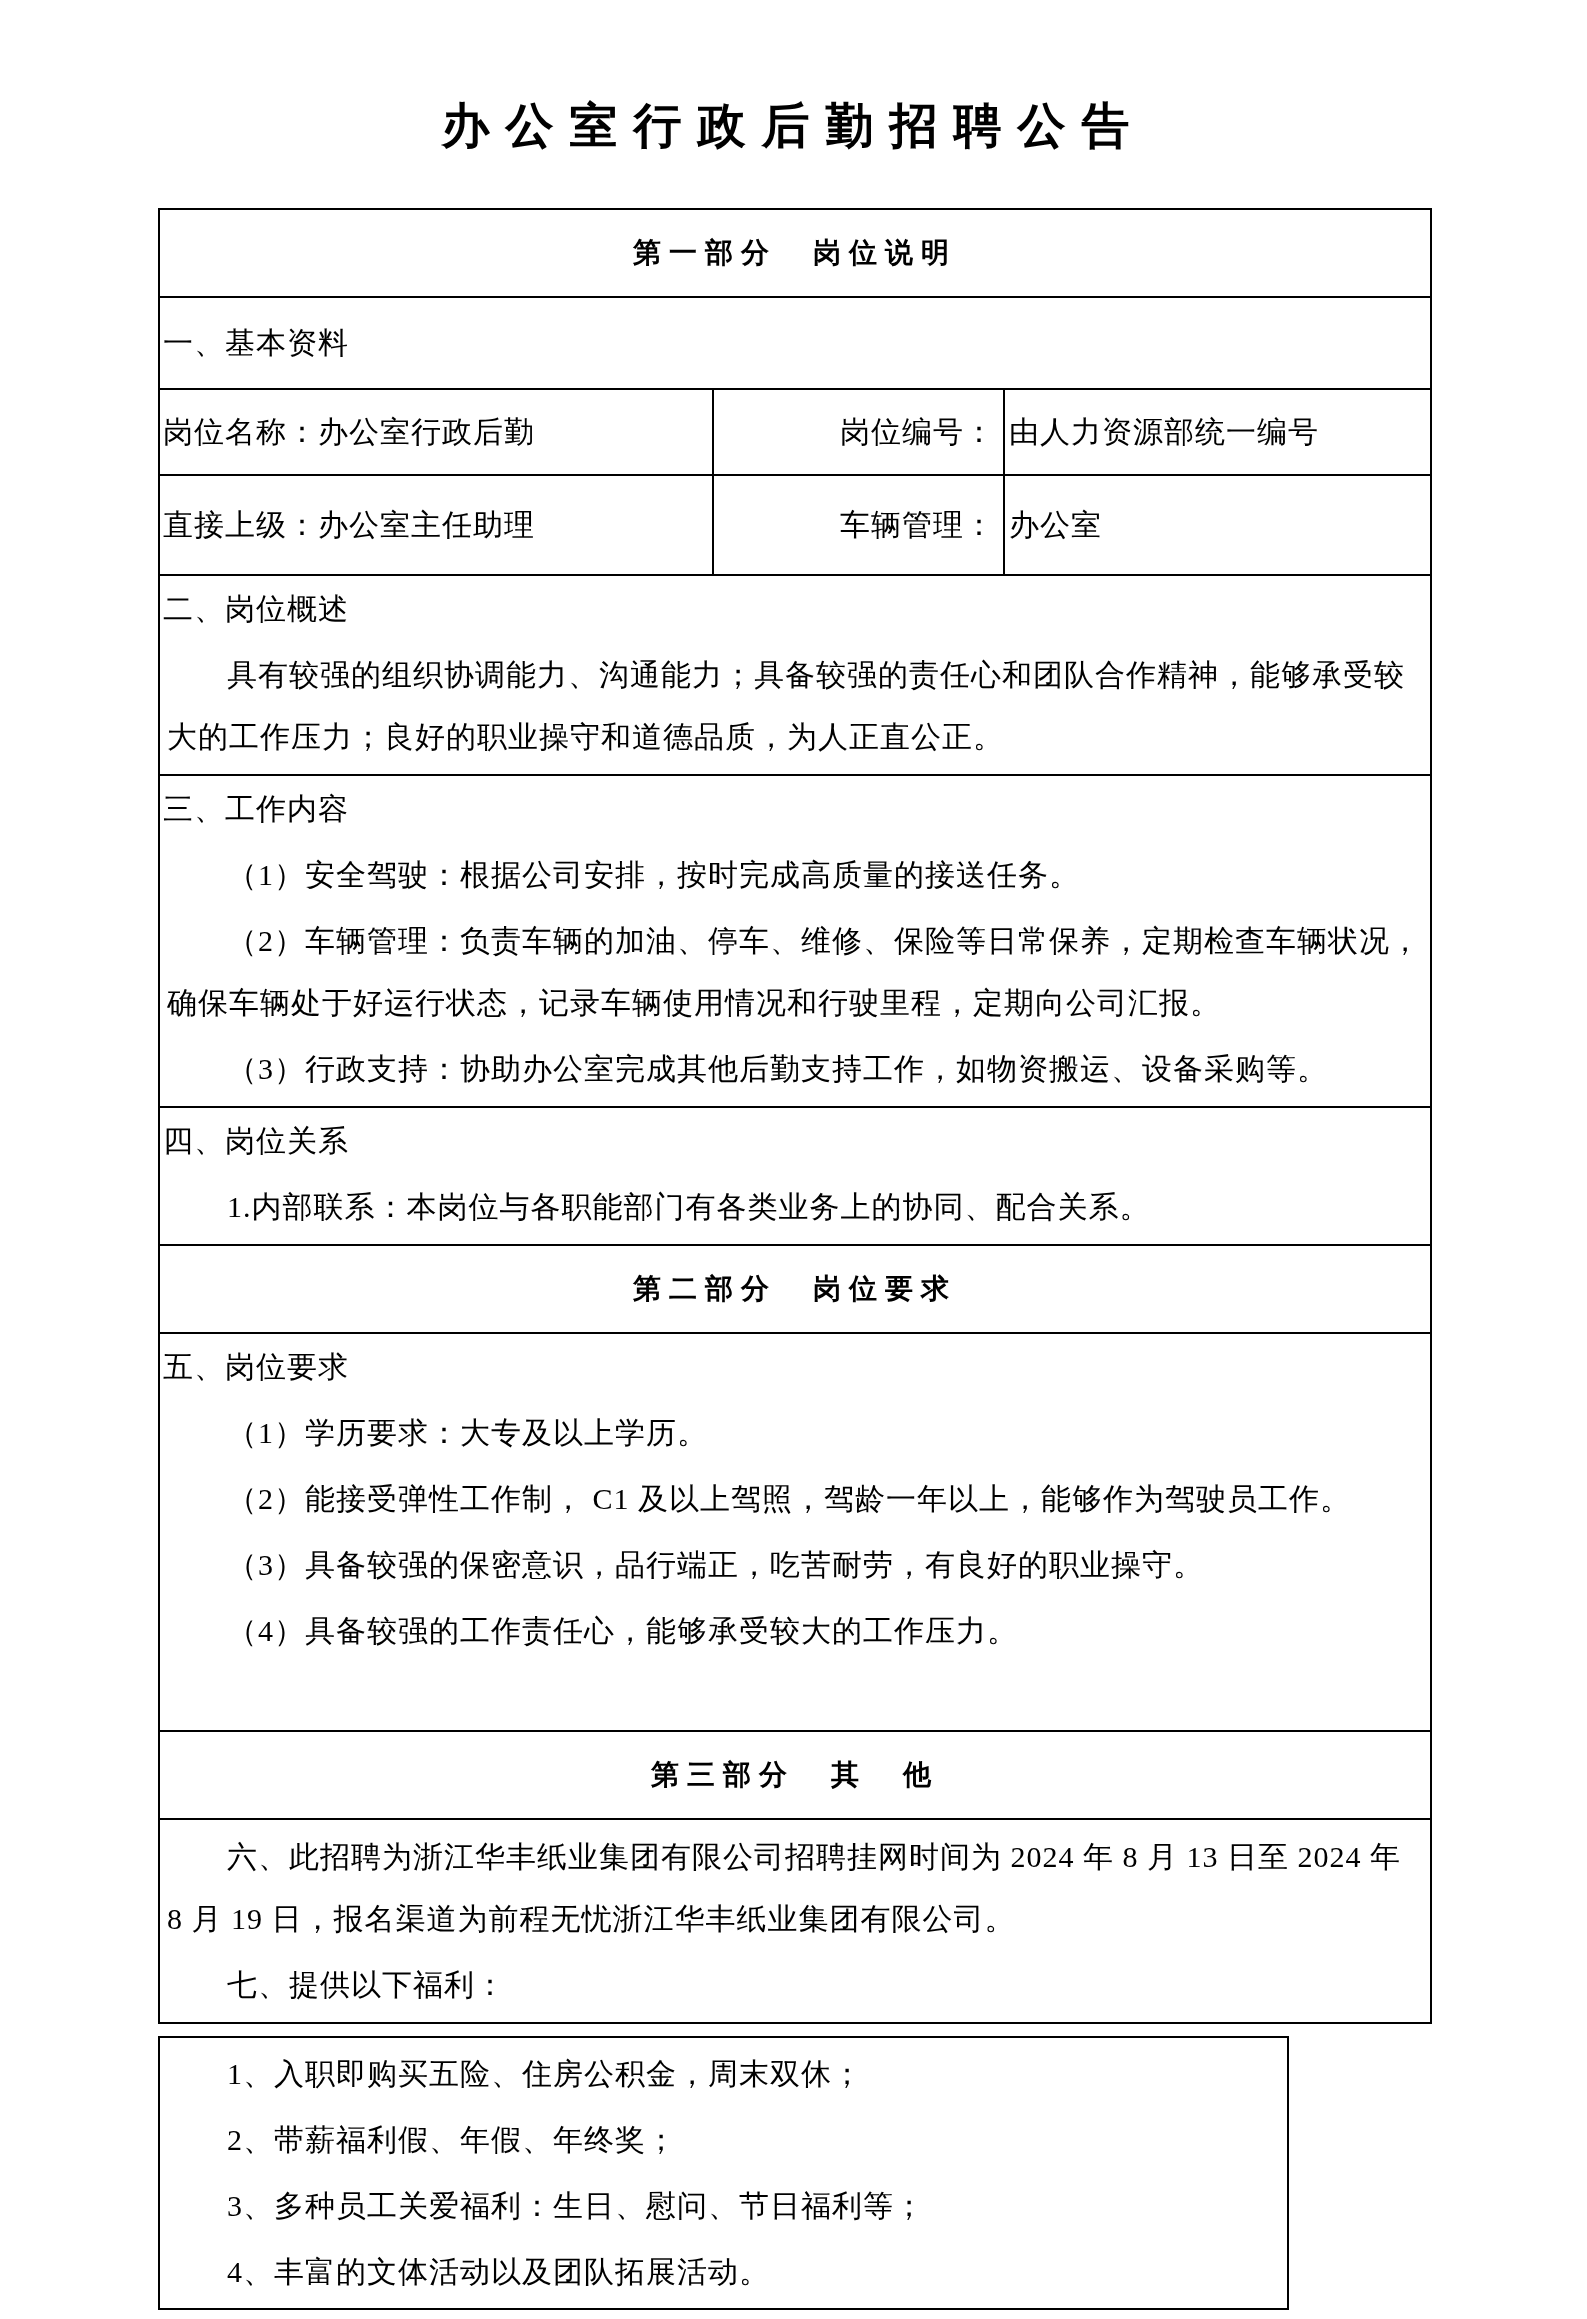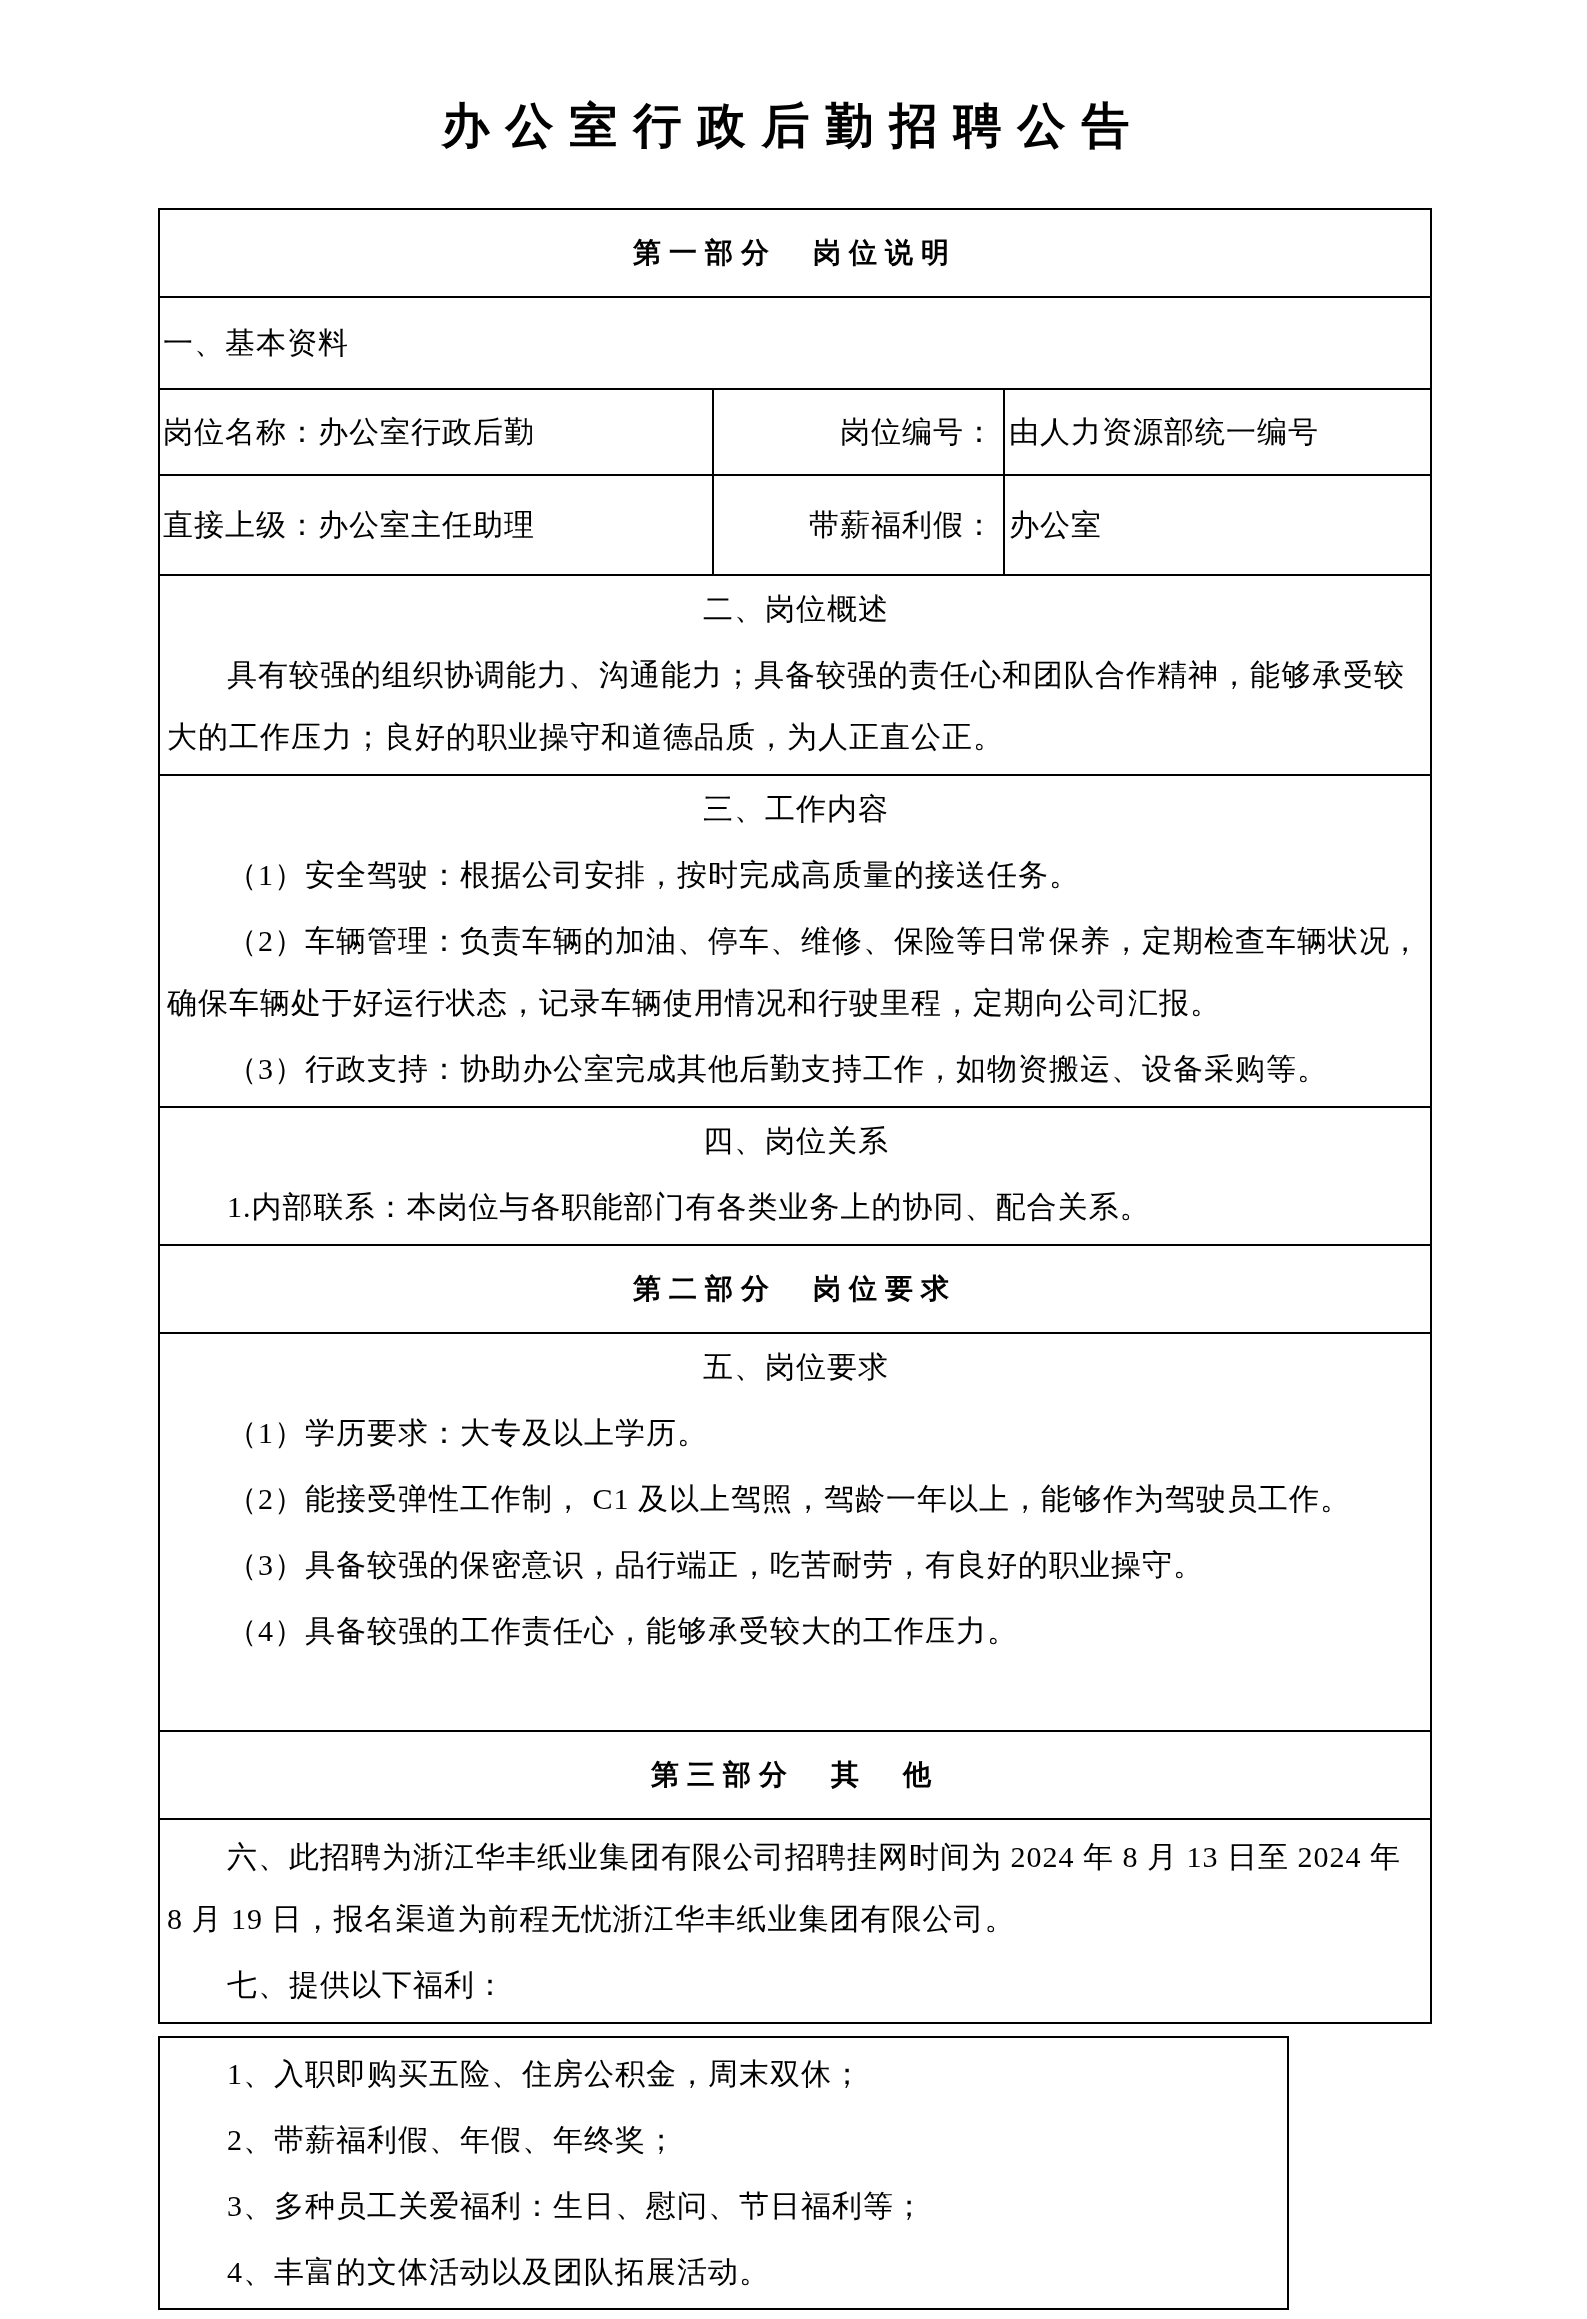--- a/index.html
+++ b/index.html
@@ -49,21 +49,21 @@
   tr.row-field2 td { height:96px; }
   td.cell-left  { padding-left:3px; }
   td.cell-label { text-align:right; padding-right:8px; }
   td.cell-value { padding-left:4px; }
   td.section-cell { padding-left:3px; }
   td.text-cell {
     vertical-align:top;
     padding:2px 1px 2px 3px;
   }
   td.req-cell { padding-bottom:64px; }
-  .section-heading { margin:0;text-align:center; }
+  .section-heading { margin:0; }
   .para {
     margin:4px;
     text-indent:2em;
   }
   td.benefits-cell {
     vertical-align:top;
     padding:1px 1px 1px 3px;
   }
 </style>
 </head>
@@ -86,21 +86,21 @@
       <tr class="row-basic">
         <td colspan="3" class="section-cell">一、基本资料</td>
       </tr>
       <tr class="row-field1">
         <td class="cell-left">岗位名称：办公室行政后勤</td>
         <td class="cell-label">岗位编号：</td>
         <td class="cell-value">由人力资源部统一编号</td>
       </tr>
       <tr class="row-field2">
         <td class="cell-left">直接上级：办公室主任助理</td>
-        <td class="cell-label">带薪福利假：</td>
+        <td class="cell-label">车辆管理：</td>
         <td class="cell-value">办公室</td>
       </tr>
       <tr>
         <td colspan="3" class="text-cell">
           <div class="section-heading">二、岗位概述</div>
           <p class="para">具有较强的组织协调能力、沟通能力；具备较强的责任心和团队合作精神，能够承受较大的工作压力；良好的职业操守和道德品质，为人正直公正。</p>
         </td>
       </tr>
       <tr>
         <td colspan="3" class="text-cell">

